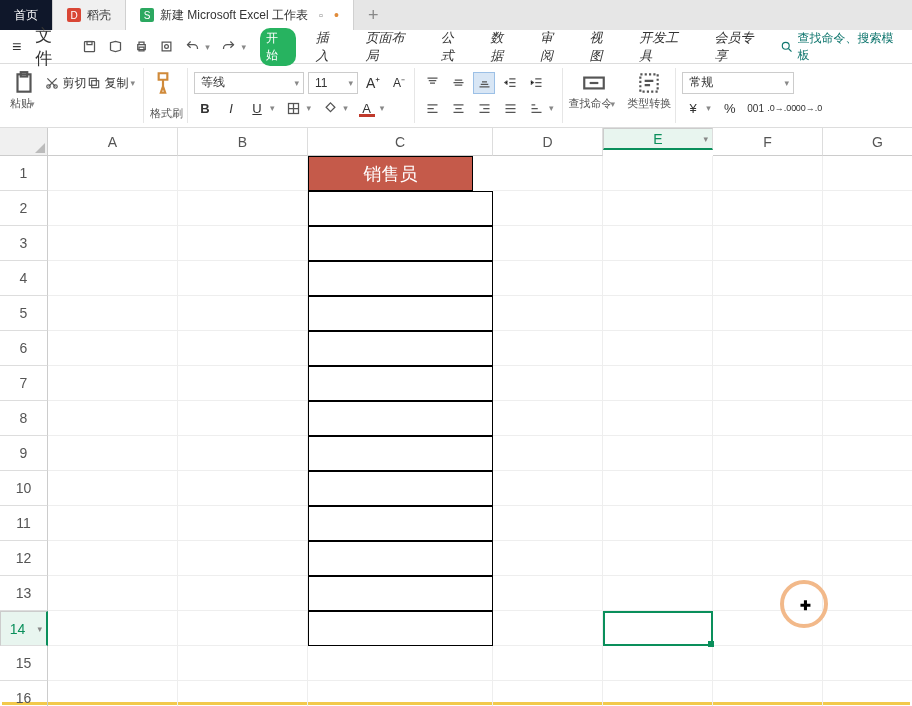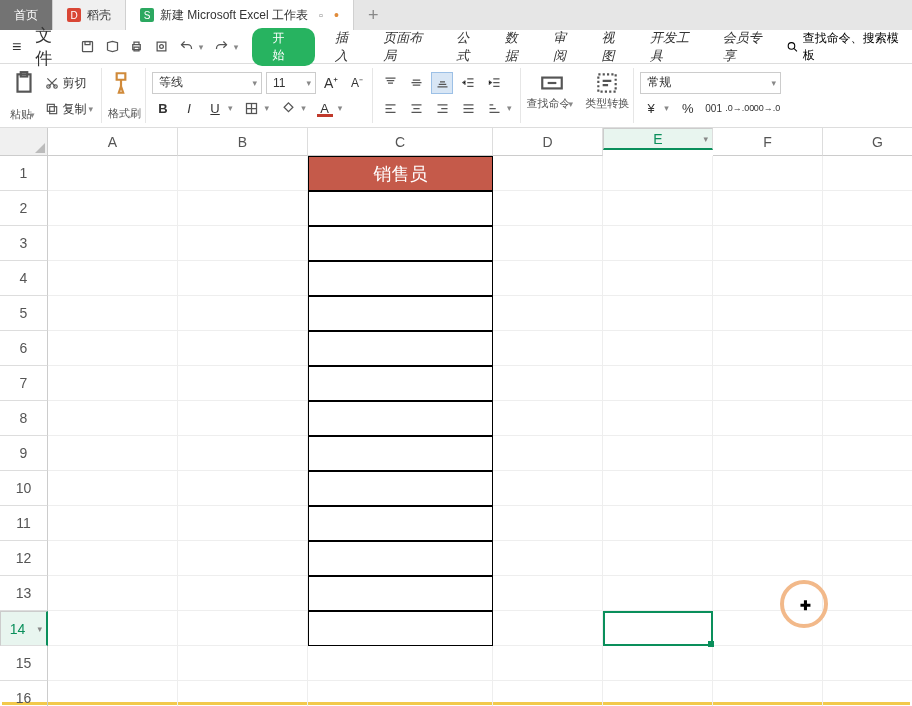--- a/index.html
+++ b/index.html
@@ -1,39 +1,39 @@
 <!DOCTYPE html>
 <html><head>
 <meta charset="utf-8">
 <style>
 * { margin:0; padding:0; box-sizing:border-box; font-family:"Microsoft YaHei",Arial,sans-serif; }
 body { background:#fff; width:912px; height:706px; overflow:hidden; font-size:12px; color:#333; }
 
 
 .tabs { display:flex; height:30px; background:#e6e6e6; align-items:stretch; }
 .tab { display:flex; align-items:center; padding:0 14px; gap:6px; cursor:pointer; border-right:1px solid #d0d0d0; }
-.tab.home { background:#737373; color:#fff; }
+.tab.home { background:#0f172a; color:#fff; }
 .tab.doc { background:#f0f0f0; }
 .tab.active { background:#fff; }
 .tab .badge { width:14px;height:14px;display:inline-flex;align-items:center;justify-content:center;border-radius:2px;font-size:10px;color:#fff; }
 .badge.red{background:#d94635;} .badge.green{background:#2ba860;}
 .tab-close{width:14px;height:14px;display:inline-flex;align-items:center;justify-content:center;font-size:11px;color:#888;}
 .dot-mod{color:#e08b3a;font-size:14px;line-height:1;}
 .tab.plus{background:#e6e6e6;border:none;font-size:18px;color:#888;}
 
 
 .menubar{display:flex;align-items:center;height:34px;background:#fff;border-bottom:1px solid #ddd;padding:0 8px;gap:4px;}
 .hamb{font-size:16px;padding:0 4px;}
 .file-label{font-size:17px;padding:0 6px;}
 .icon-btn{width:22px;height:22px;display:inline-flex;align-items:center;justify-content:center;color:#555;cursor:pointer;}
 .icon-btn svg{width:15px;height:15px;}
 .drop-arrow{font-size:9px;color:#888;margin-left:-2px;margin-right:4px;}
-.pill-start{background:#27b360;color:#fff;padding:2px 20px;border-radius:10px;font-size:12px;margin:0 6px;}
+.pill-start{background:#27b360;color:#fff;padding:2px 6px;border-radius:10px;font-size:12px;margin:0 6px;}
 .menu-item{font-size:13px;padding:0 10px;cursor:pointer;font-style:italic;}
-.search{margin-left:auto;color:#000000;display:flex;align-items:center;gap:4px;font-size:12px;}
+.search{margin-left:auto;color:#0f766e;display:flex;align-items:center;gap:4px;font-size:12px;}
 
 
 .ribbon{display:flex;height:64px;background:#fff;border-bottom:1px solid #ddd;padding:4px 6px;gap:2px;align-items:stretch;}
 .ribgrp{display:flex;flex-direction:column;justify-content:space-between;padding:2px 4px;border-right:1px solid #e6e6e6;}
 .ribgrp:last-child{border-right:none;}
 .rrow{display:flex;align-items:center;gap:4px;height:26px;}
 .biglbl{font-size:11px;text-align:center;color:#555;}
 .bigico{width:26px;height:26px;display:flex;align-items:center;justify-content:center;}
 .sel{border:1px solid #ccc;height:22px;font-size:12px;padding:0 18px 0 6px;background:#fff;display:flex;align-items:center;position:relative;}
 .sel::after{content:"▾";position:absolute;right:4px;font-size:9px;color:#888;}
@@ -147,21 +147,21 @@
     <div style="display:flex;gap:6px;">
       <div style="display:flex;flex-direction:column;align-items:center;justify-content:space-between;">
         <div class="bigico">
             <svg viewBox="0 0 24 24" fill="none" stroke="#555" stroke-width="2">
               <rect x="6" y="4" width="12" height="16"></rect>
               <rect x="9" y="2" width="6" height="4"></rect>
             </svg>
           </div>
         <div class="biglbl"><span>粘贴</span><span class="drop-arrow">▾</span></div>
       </div>
-      <div style="display:flex;flex-direction:column;justify-content:space-around;text-align:center;">
+      <div style="display:flex;flex-direction:row;justify-content:space-around;text-align:center;">
         <div class="rrow">
             <svg width="14" height="14" viewBox="0 0 24 24" fill="none" stroke="#555" stroke-width="2">
               <circle cx="6" cy="18" r="3"></circle>
               <circle cx="18" cy="18" r="3"></circle>
               <path d="M6 18L20 4M18 18L4 4"></path>
             </svg>
             <span>剪切</span>
           </div>
         <div class="rrow">
             <svg width="14" height="14" viewBox="0 0 24 24" fill="none" stroke="#555" stroke-width="2">
@@ -296,21 +296,21 @@
               <path d="M8 10h8M8 14h5"></path>
             </svg>
           </div>
         <div class="biglbl">类型转换</div>
       </div>
     </div>
   </div>
 
   <div class="ribgrp">
     <div class="rrow">
-        <div class="sel" style="width:141px">
+        <div class="sel" style="width:112px">
           <span>常规</span>
         </div>
       </div>
     <div class="rrow">
       <span class="sq">¥</span>
         <span class="drop-arrow">▾</span>
       <span class="sq">%</span>
       <span class="sq" style="font-size:10px">001</span>
       <span class="sq" style="font-size:9px">.0→.00</span>
       <span class="sq" style="font-size:9px">.00→.0</span>
@@ -344,21 +344,21 @@
       <div class="rowh">11</div>
       <div class="rowh">12</div>
       <div class="rowh">13</div>
       <div class="rowh sel">14</div>
       <div class="rowh">15</div>
       <div class="rowh">16</div>
     </div>
   <div class="grid" id="grid">
       <div class="gc" style="left: 0px; top: 0px; width: 130px; height: 35px;"></div>
       <div class="gc" style="left: 130px; top: 0px; width: 130px; height: 35px;"></div>
-      <div class="gc bordered header-cell" style="left: 260px; top: 0px; width: 185px; height: 35px;">销售员</div>
+      <div class="gc bordered header-cell" style="left: 260px; top: 0px; width: 165px; height: 35px;">销售员</div>
       <div class="gc" style="left: 445px; top: 0px; width: 110px; height: 35px;"></div>
       <div class="gc" style="left: 555px; top: 0px; width: 110px; height: 35px;"></div>
       <div class="gc" style="left: 665px; top: 0px; width: 110px; height: 35px;"></div>
       <div class="gc" style="left: 775px; top: 0px; width: 110px; height: 35px;"></div>
       <div class="gc" style="left: 0px; top: 35px; width: 130px; height: 35px;"></div>
       <div class="gc" style="left: 130px; top: 35px; width: 130px; height: 35px;"></div>
       <div class="gc bordered" style="left: 260px; top: 35px; width: 185px; height: 35px;"></div>
       <div class="gc" style="left: 445px; top: 35px; width: 110px; height: 35px;"></div>
       <div class="gc" style="left: 555px; top: 35px; width: 110px; height: 35px;"></div>
       <div class="gc" style="left: 665px; top: 35px; width: 110px; height: 35px;"></div>

